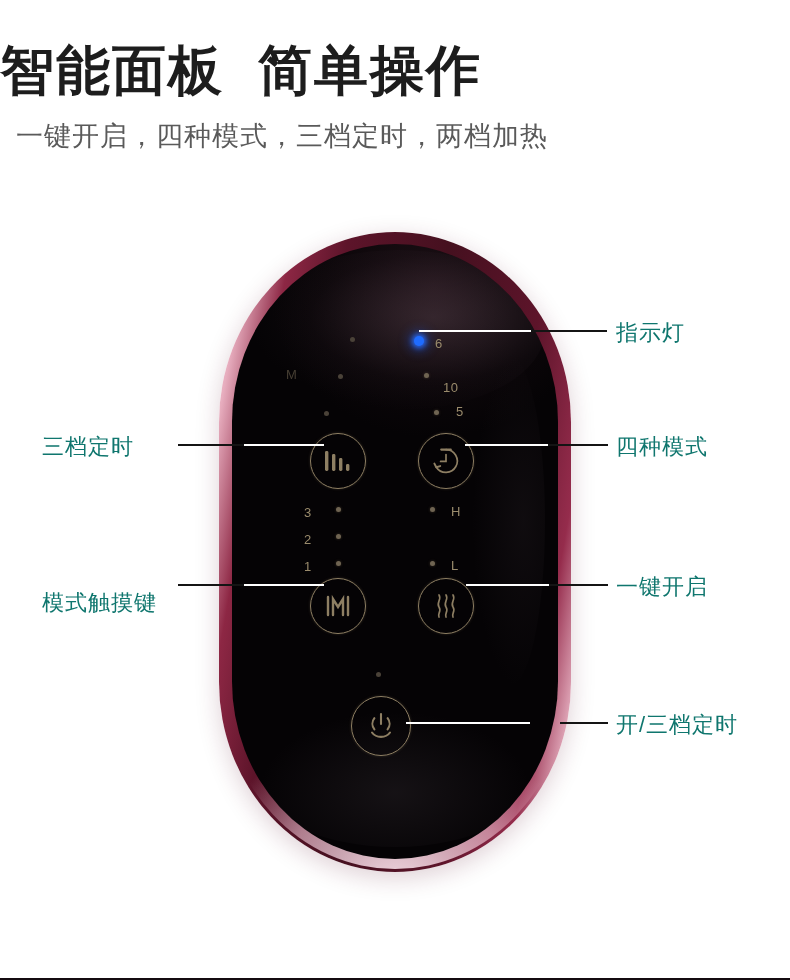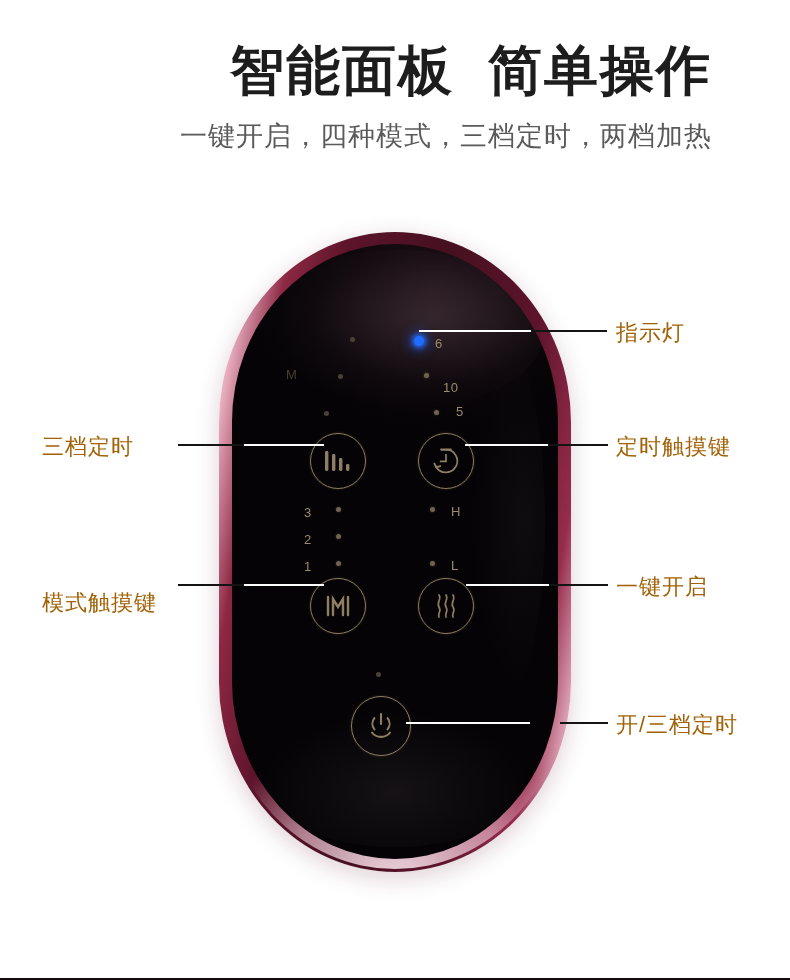--- a/index.html
+++ b/index.html
@@ -4,21 +4,21 @@
 <style>
   * { margin:0; padding:0; box-sizing:border-box; }
   html, body { background:#ffffff; }
   body {
     width:790px; height:980px; position:relative; overflow:hidden;
     font-family:"Liberation Sans","DejaVu Sans",sans-serif;
     background:#ffffff;
   }
 
   
-  .header { position:absolute; left:0; top:0; width:712px; text-align:right; }
+  .header { position:absolute; left:0; top:0; width:712px; text-align:left; }
   .title {
     font-size:54px; font-weight:bold; color:#1d1d1d; letter-spacing:2px;
     line-height:1.05; margin-top:42px; white-space:pre;
   }
   .subtitle {
     font-size:27px; color:#5a5a5a; line-height:1.48; margin-top:18px;
     font-weight:400; letter-spacing:1px;margin-left:16px;
   }
 
   
@@ -96,21 +96,21 @@
   }
 
   .scale-lbl {
     position:absolute; font-size:13px; color:#9a8b6c; letter-spacing:.5px;
     font-family:"Liberation Sans",sans-serif; line-height:1;
   }
   .scale-lbl.dim { color:#463e33; }
 
   
   .callout-label {
-    position:absolute; font-size:22px; color:#a16207; white-space:nowrap;
+    position:absolute; font-size:22px; color:#0f766e; white-space:nowrap;
     font-weight:500; letter-spacing:1px;
   }
   .lead-dark { position:absolute; height:2px; background:#141414; }
   .lead-light { position:absolute; height:2px; background:#ffffff; }
 
   .bottom-edge { position:absolute; left:0; bottom:0; width:790px; height:2px; background:#140b10; }
 </style>
 </head>
 <body>
 
@@ -233,21 +233,21 @@
 <div class="callout-label" style="left:42px; top:572px;margin-top:16px;">模式触摸键</div>
 <div class="lead-dark" style="left:178px; top:584px; width:72px;"></div>
 <div class="lead-light" style="left:244px; top:584px; width:80px;"></div>
 
 <div class="lead-light" style="left:419px; top:330px; width:118px;"></div>
 <div class="lead-dark" style="left:531px; top:330px; width:76px;"></div>
 <div class="callout-label" style="left:616px; top:318px;">指示灯</div>
 
 <div class="lead-light" style="left:465px; top:444px; width:90px;"></div>
 <div class="lead-dark" style="left:548px; top:444px; width:60px;"></div>
-<div class="callout-label" style="left:616px; top:432px;">定时触摸键</div>
+<div class="callout-label" style="left:616px; top:432px;">四种模式</div>
 
 <div class="lead-light" style="left:466px; top:584px; width:90px;"></div>
 <div class="lead-dark" style="left:549px; top:584px; width:59px;"></div>
 <div class="callout-label" style="left:616px; top:572px;">一键开启</div>
 
 <div class="lead-light" style="left:406px; top:722px; width:124px;"></div>
 <div class="lead-dark" style="left:560px; top:722px; width:48px;"></div>
 <div class="callout-label" style="left:616px; top:710px;">开/三档定时</div>
 
 <div class="bottom-edge"></div>

